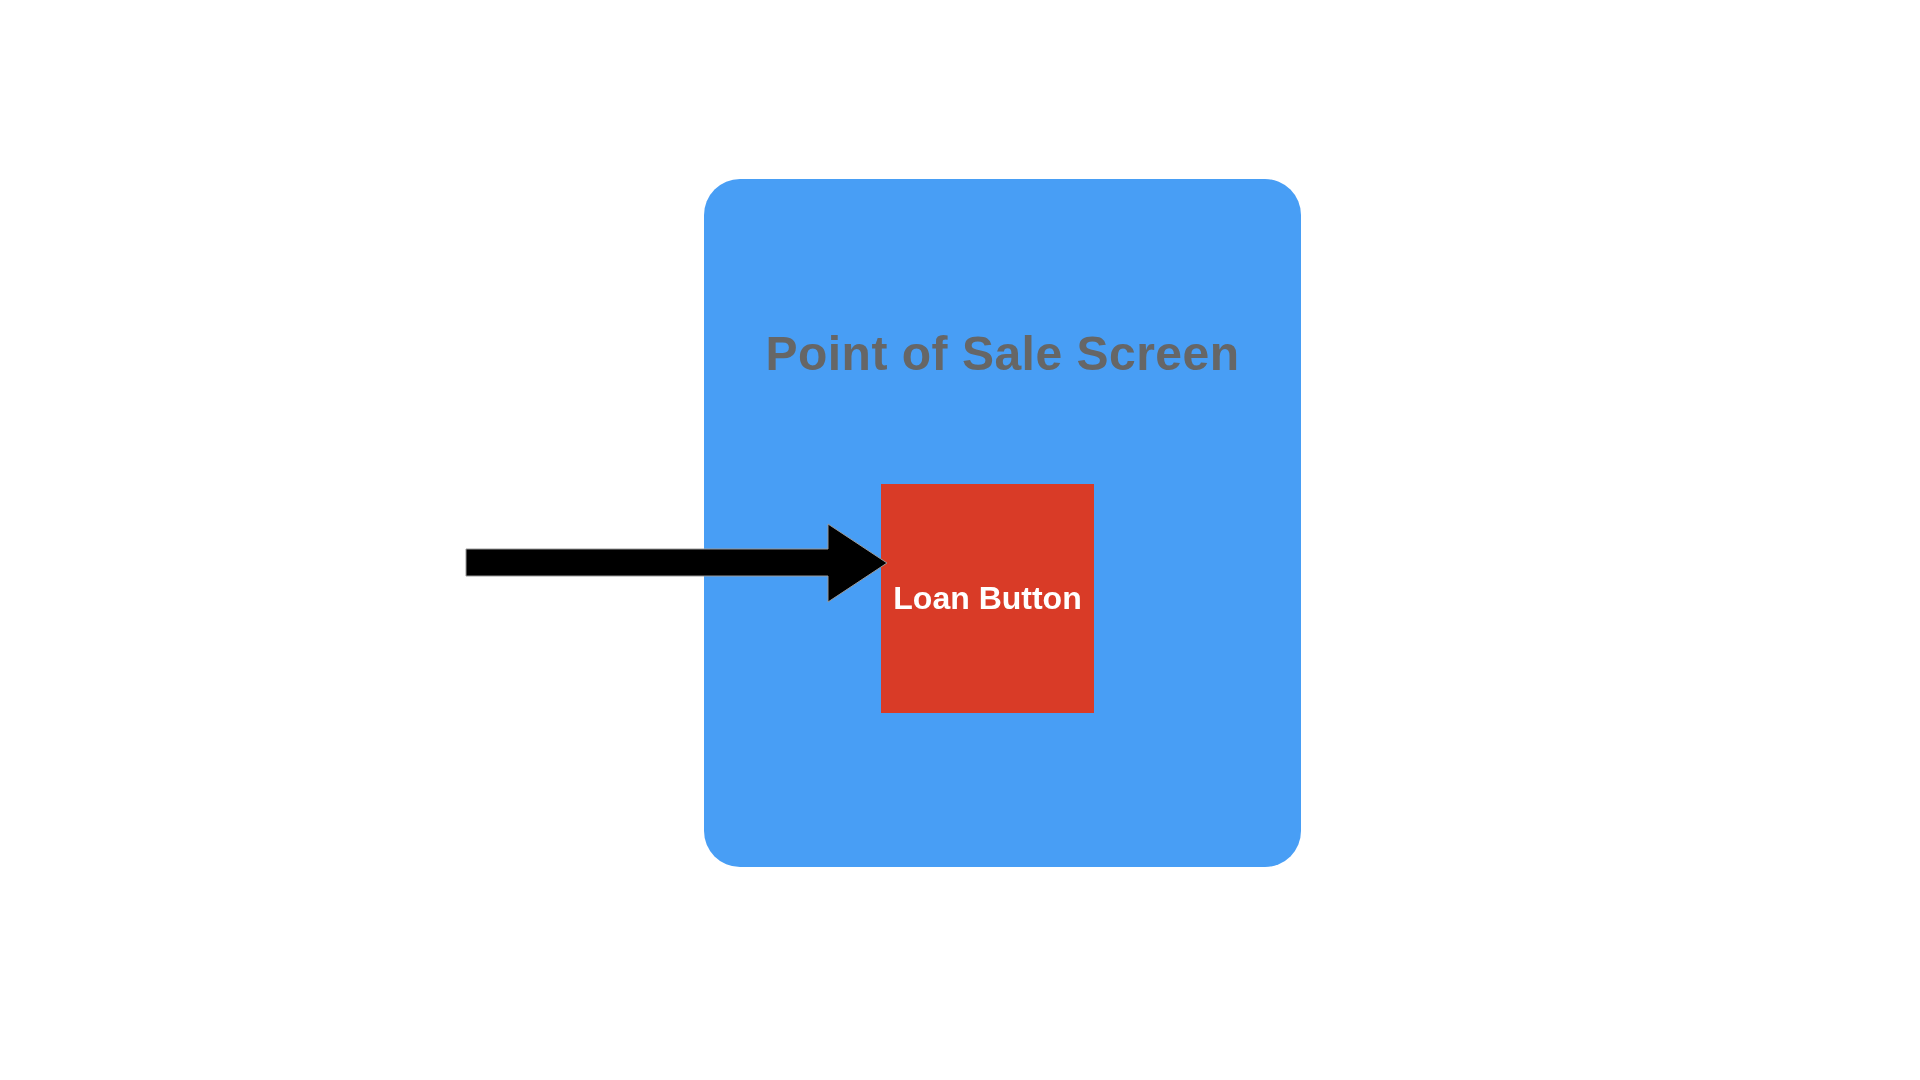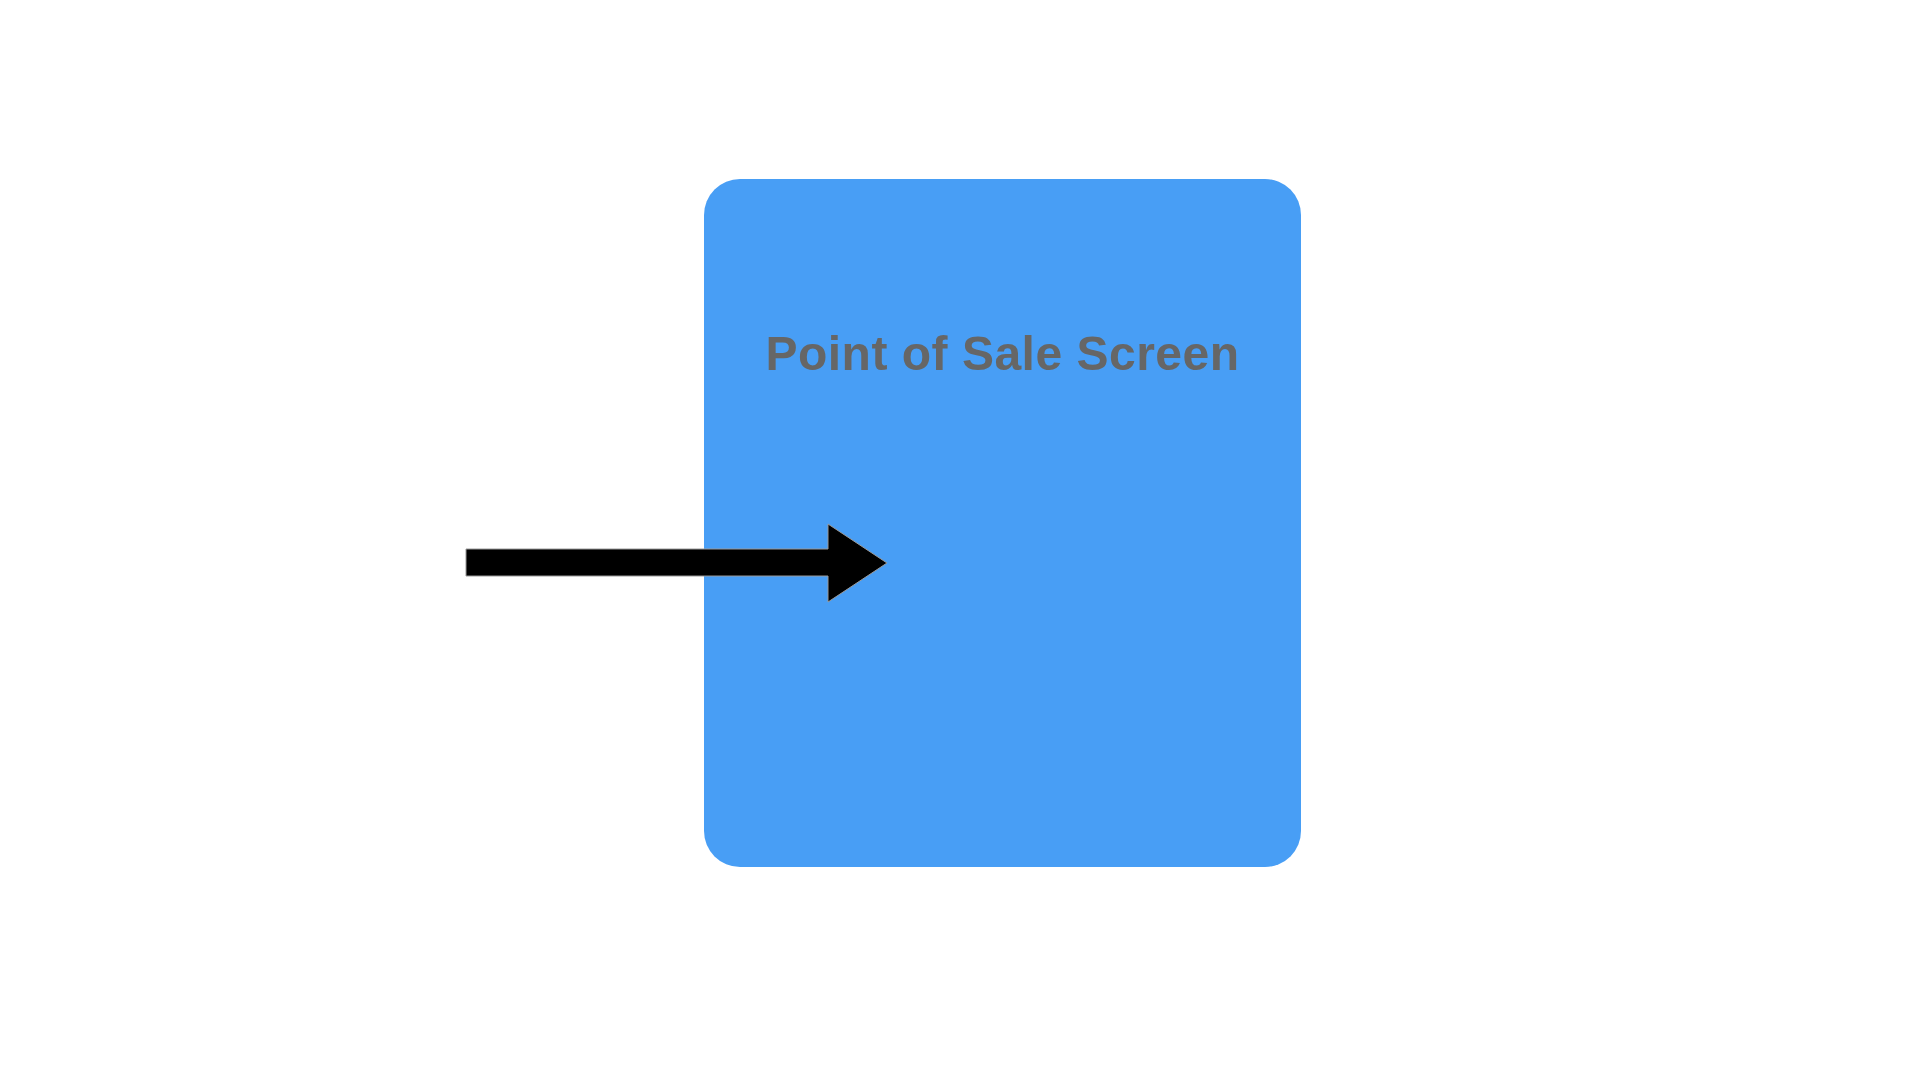--- a/index.html
+++ b/index.html
@@ -69,19 +69,20 @@
   }
 </style>
 </head>
 <body>
 
 <div class="canvas">
 
   <div class="pos-panel">
     <div class="pos-title">Point of Sale Screen</div>
 
+    <button class="loan-button">Loan Button</button>
   </div>
 
   <svg class="arrow-svg" viewBox="0 0 424 80" xmlns="http://www.w3.org/2000/svg" aria-hidden="true">
     <polygon points="1,26 363,26 363,1 422,40 363,79 363,53 1,53"></polygon>
   </svg>
 
 </div>
 
 </body></html>

